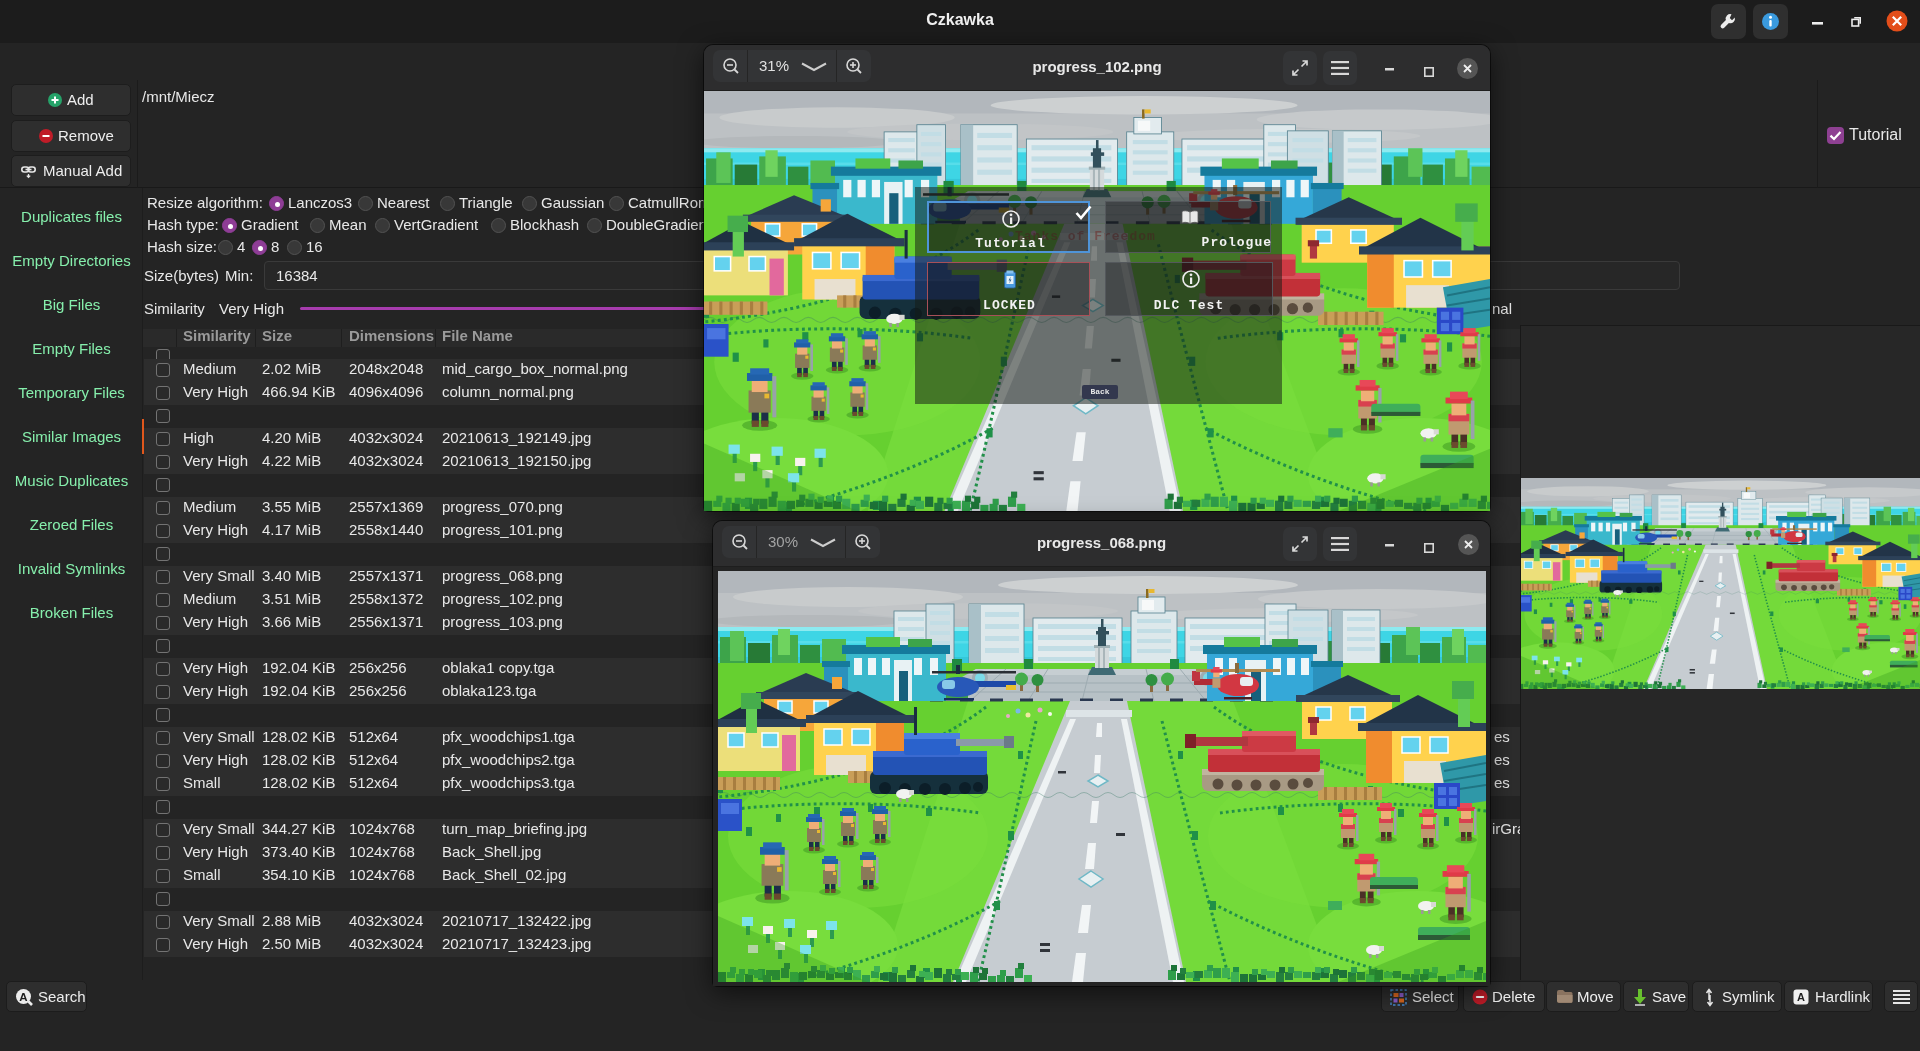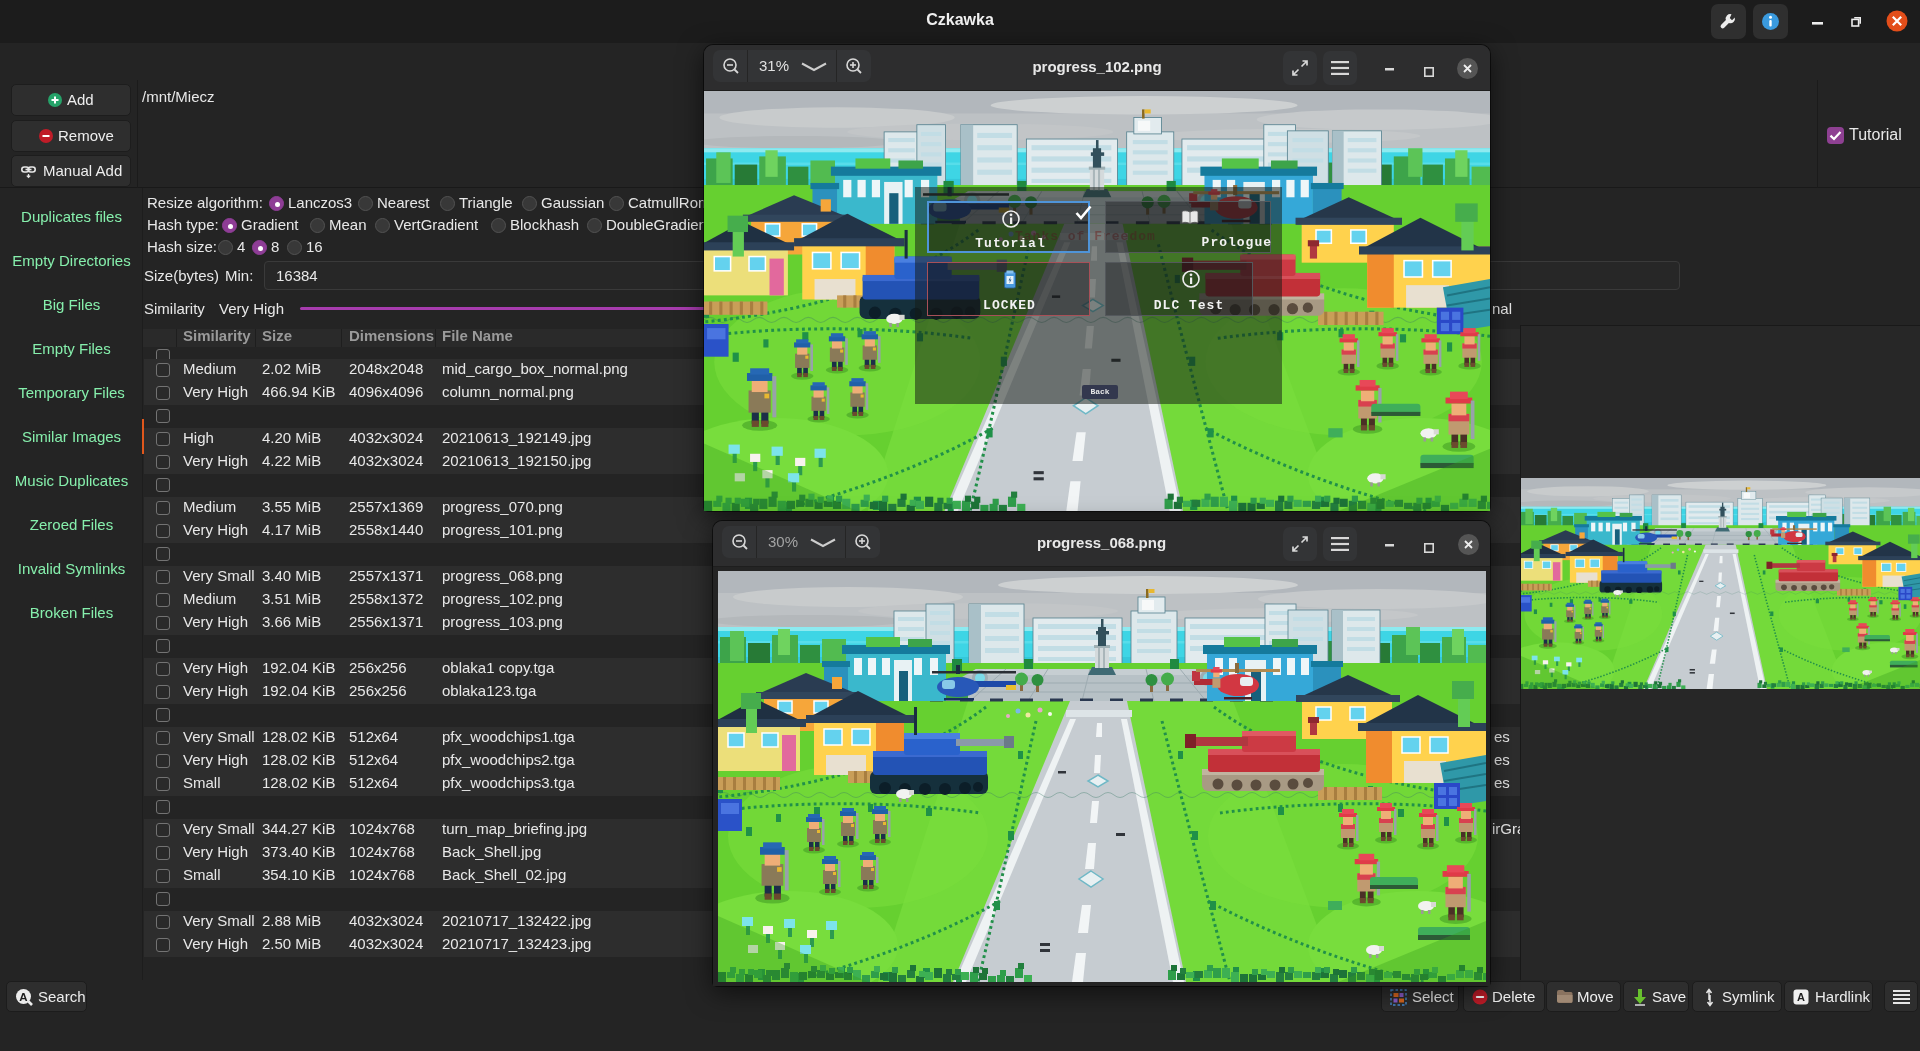--- a/index.html
+++ b/index.html
@@ -1070,21 +1070,21 @@
         </div>
         <div class="abs" style="left:12px;top:75px;width:163px;height:54px;border:1px solid #a85058;background:rgba(20,20,24,0.42)">
           <svg class="abs" style="left:76px;top:7px" width="12" height="19" viewBox="0 0 12 19">
               <rect x="0.5" y="2" width="11" height="16" rx="1.5" fill="#4a9ae0" stroke="#2a5a90" stroke-width="0.8"></rect>
               <rect x="2.5" y="0.5" width="7" height="3" fill="#88c0f0"></rect>
               <rect x="2.5" y="6" width="7" height="8" fill="#e8f2fa"></rect>
               <path d="M6.8 6.5 L4.5 10.5 H6 L5.2 13.5 L7.5 9.5 H6 Z" fill="#2a5a90"></path>
             </svg>
           <div class="abs" style="left:0;width:163px;top:35px;text-align:center;color:#f2f2f2;font-weight:bold;font-family:'Liberation Mono',monospace;font-size:13px;letter-spacing:1px">LOCKED</div>
         </div>
-        <div class="abs" style="left:190px;top:75px;width:148px;height:54px;border:1px solid #54585c;background:rgba(20,20,24,0.42)">
+        <div class="abs" style="left:190px;top:75px;width:168px;height:54px;border:1px solid #54585c;background:rgba(20,20,24,0.42)">
           <svg class="abs" style="left:76px;top:7px" width="18" height="18" viewBox="0 0 18 18">
               <circle cx="9" cy="9" r="8" fill="none" stroke="#eee" stroke-width="1.6"></circle>
               <rect x="8" y="7.5" width="2.2" height="6.5" fill="#eee"></rect>
               <circle cx="9" cy="4.8" r="1.4" fill="#eee"></circle>
             </svg>
           <div class="abs" style="left:0;width:166px;top:35px;text-align:center;color:#f2f2f2;font-weight:bold;font-family:'Liberation Mono',monospace;font-size:13px;letter-spacing:1px">DLC Test</div>
         </div>
         <div class="abs" style="left:167px;top:198px;width:36px;height:14px;background:#33384e;border-radius:2px;text-align:center;color:#e8e8e8;font-family:'Liberation Mono',monospace;font-size:8px;font-weight:bold;line-height:14px">Back</div>
       </div>
     </div>

